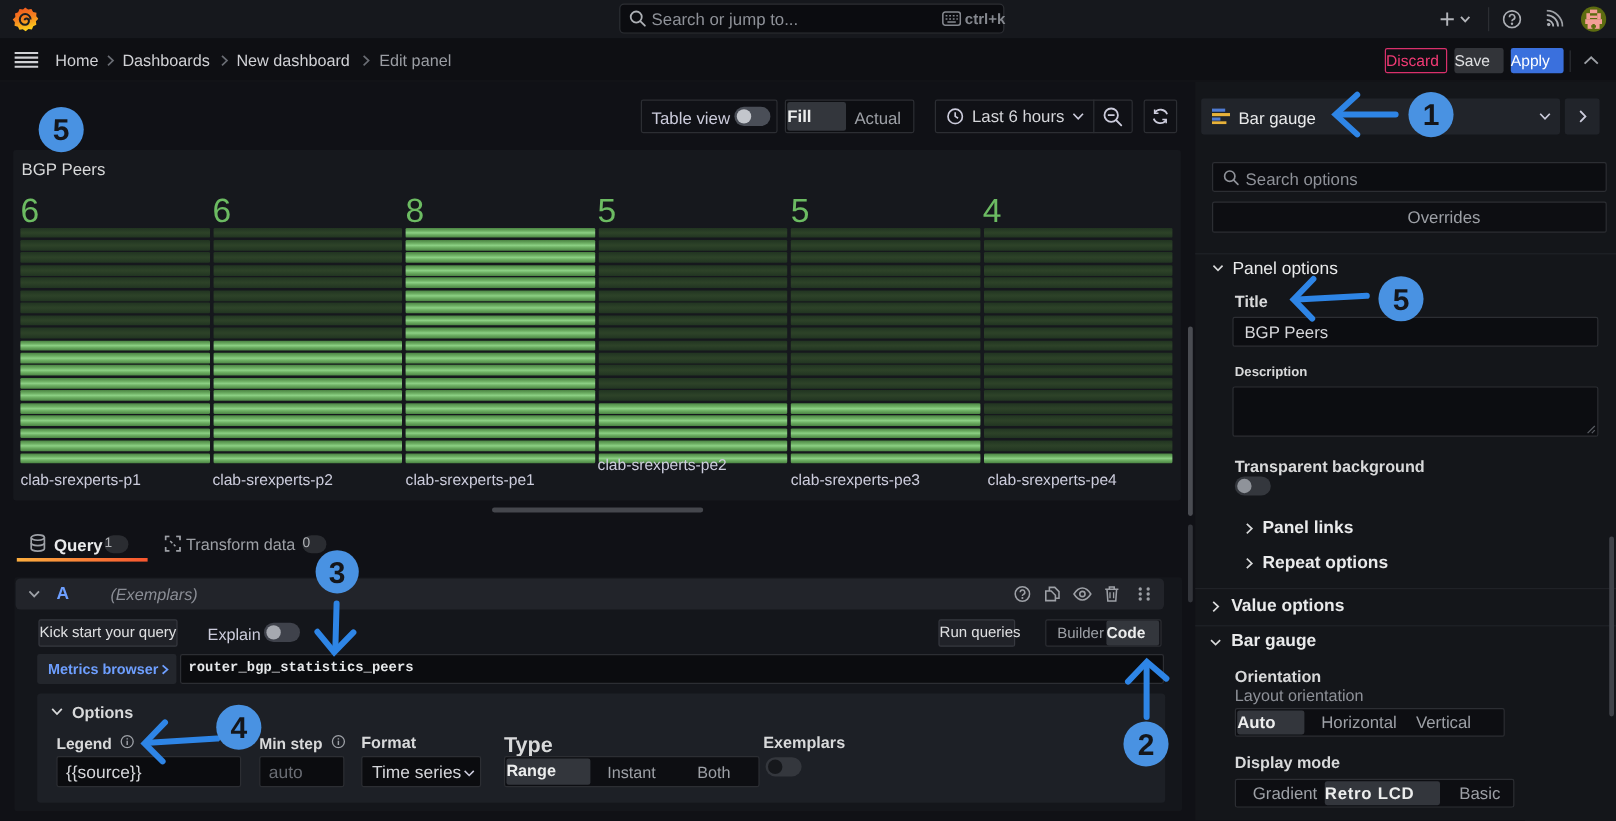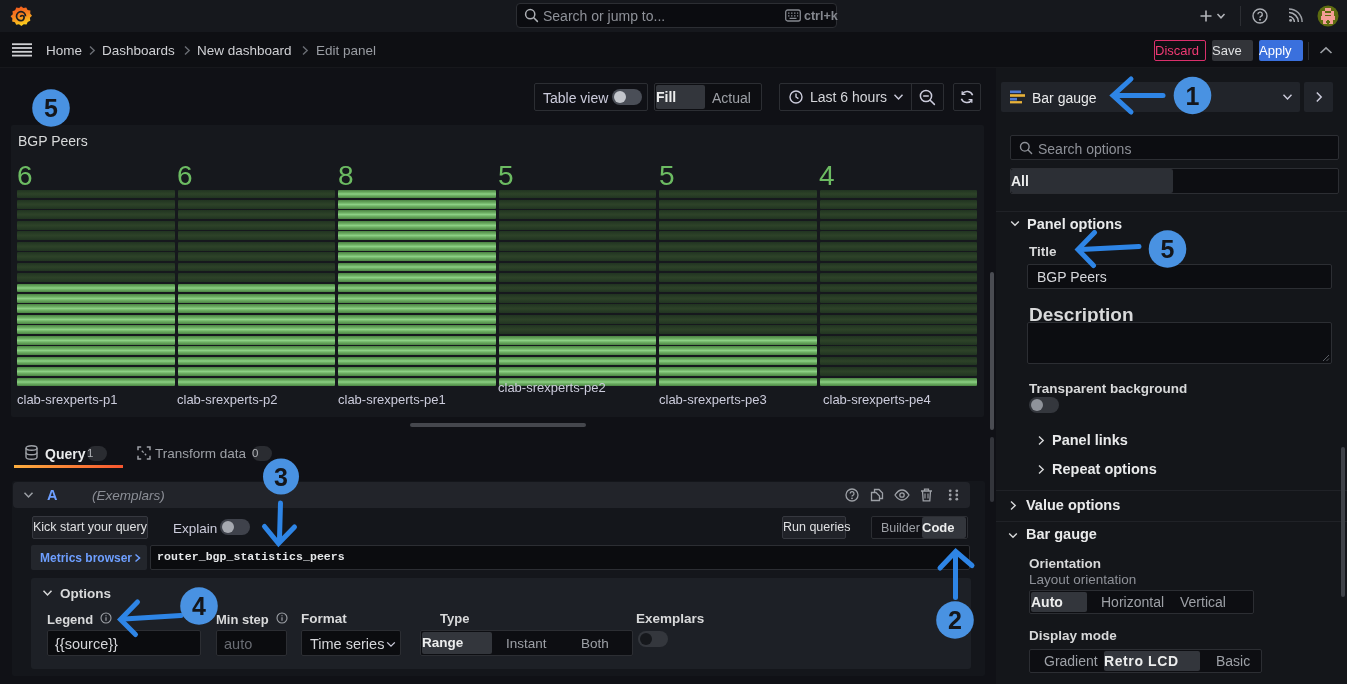--- a/index.html
+++ b/index.html
@@ -377,21 +377,21 @@
 <svg class="abs" style="left:100px;top:612px" width="12" height="12" viewBox="0 0 12 12">
       <circle cx="6" cy="6" r="5" stroke="#9da0a6" stroke-width="1.1" fill="none"></circle>
       <path d="M6 5.2 V8.8 M6 3.2 V4.3" stroke="#9da0a6" stroke-width="1.2"></path>
     </svg>
 <div class="abs txt lbl" style="left:216px;top:612px;font-size:13px">Min step</div>
 <svg class="abs" style="left:276px;top:612px" width="12" height="12" viewBox="0 0 12 12">
       <circle cx="6" cy="6" r="5" stroke="#9da0a6" stroke-width="1.1" fill="none"></circle>
       <path d="M6 5.2 V8.8 M6 3.2 V4.3" stroke="#9da0a6" stroke-width="1.2"></path>
     </svg>
 <div class="abs txt lbl" style="left:301px;top:611px;font-size:13.5px">Format</div>
-<div class="abs txt lbl" style="left:440px;top:611px;font-size:13px">Type</div>
+<div class="abs txt lbl" style="left:420px;top:611px;font-size:18px">Type</div>
 <div class="abs txt lbl" style="left:636px;top:611px;font-size:13.5px">Exemplars</div>
 <div class="abs input" style="left:47px;top:630px;width:154px;height:26px;background:#0b0c0f"></div>
 <div class="abs txt" style="left:55px;top:636px;font-size:14.5px;color:#d5d6da">{{source}}</div>
 <div class="abs input" style="left:216px;top:630px;width:71px;height:26px;background:#0b0c0f"></div>
 <div class="abs txt" style="left:224px;top:636px;font-size:14.5px;color:#6a6d74">auto</div>
 <div class="abs input" style="left:301px;top:630px;width:100px;height:26px;background:#0b0c0f"></div>
 <div class="abs txt" style="left:310px;top:636px;font-size:14.5px;color:#d5d6da">Time series</div>
 <svg class="abs" style="left:386px;top:641px" width="10" height="7" viewBox="0 0 10 7">
       <path d="M1.2 1.4 L5 5.2 L8.8 1.4" stroke="#ccccdc" stroke-width="1.3" fill="none"></path>
     </svg>
@@ -423,31 +423,31 @@
     </svg>
 
 <div class="abs input" style="left:1010px;top:135px;width:329px;height:25px"></div>
 <svg class="abs" style="left:1019px;top:141px" width="14" height="14" viewBox="0 0 14 14">
       <circle cx="5.8" cy="5.8" r="4.3" stroke="#8e9198" stroke-width="1.4" fill="none"></circle>
       <line x1="9.1" y1="9.1" x2="12.6" y2="12.6" stroke="#8e9198" stroke-width="1.4" stroke-linecap="round"></line>
     </svg>
 <div class="abs txt" style="left:1038px;top:141px;font-size:14px;color:#8e9198">Search options</div>
 
 <div class="abs seg" style="left:1010px;top:168px;width:329px;height:26px"></div>
-<div class="abs segsel txt ctext" style="left:1011px;top:169px;width:162px;height:24px;font-size:14px;line-height:24px;background:#2c2f35">All</div>
+<div class="abs txt ctext" style="left:1173px;top:169px;width:165px;font-size:14px;color:#9da0a6;line-height:24px">Overrides</div>
 <div class="abs" style="left:996px;top:211px;width:351px;height:1px;background:#202227"></div>
 
 <svg class="abs" style="left:1010px;top:220px" width="10" height="7" viewBox="0 0 10 7">
       <path d="M1.2 1.4 L5 5.2 L8.8 1.4" stroke="#d8d9da" stroke-width="1.4" fill="none"></path>
     </svg>
-<div class="abs txt" style="left:1027px;top:216px;font-size:14.5px;font-weight:bold;color:#e9eaeb">Panel options</div>
+<div class="abs txt" style="left:1027px;top:216px;font-size:14.5px;font-weight:normal;color:#e9eaeb">Panel options</div>
 <div class="abs txt lbl" style="left:1029px;top:244px;font-size:13.5px">Title</div>
 <div class="abs input" style="left:1027px;top:264px;width:305px;height:25px"></div>
 <div class="abs txt" style="left:1037px;top:269px;font-size:14px;color:#d5d6da">BGP Peers</div>
-<div class="abs txt lbl" style="left:1029px;top:304px;font-size:19px">Description</div>
+<div class="abs txt lbl" style="left:1029px;top:304px;font-size:11px">Description</div>
 <div class="abs input" style="left:1027px;top:322px;width:305px;height:42px"></div>
 <svg class="abs" style="left:1322px;top:354px" width="8" height="8" viewBox="0 0 8 8">
       <path d="M7 1 L1 7 M7 4.5 L4.5 7" stroke="#5a5d64" stroke-width="1"></path>
     </svg>
 <div class="abs txt lbl" style="left:1029px;top:381px;font-size:13.5px">Transparent background</div>
 <div class="toggle" style="left:1029px;top:397px;background:#34373d">
       <div class="knob" style="background:#8f939a"></div>
     </div>
 <svg class="abs" style="left:1037px;top:435px" width="8" height="11" viewBox="0 0 8 11">
       <path d="M2 1.5 L6.2 5.5 L2 9.5" stroke="#d8d9da" stroke-width="1.4" fill="none"></path>

